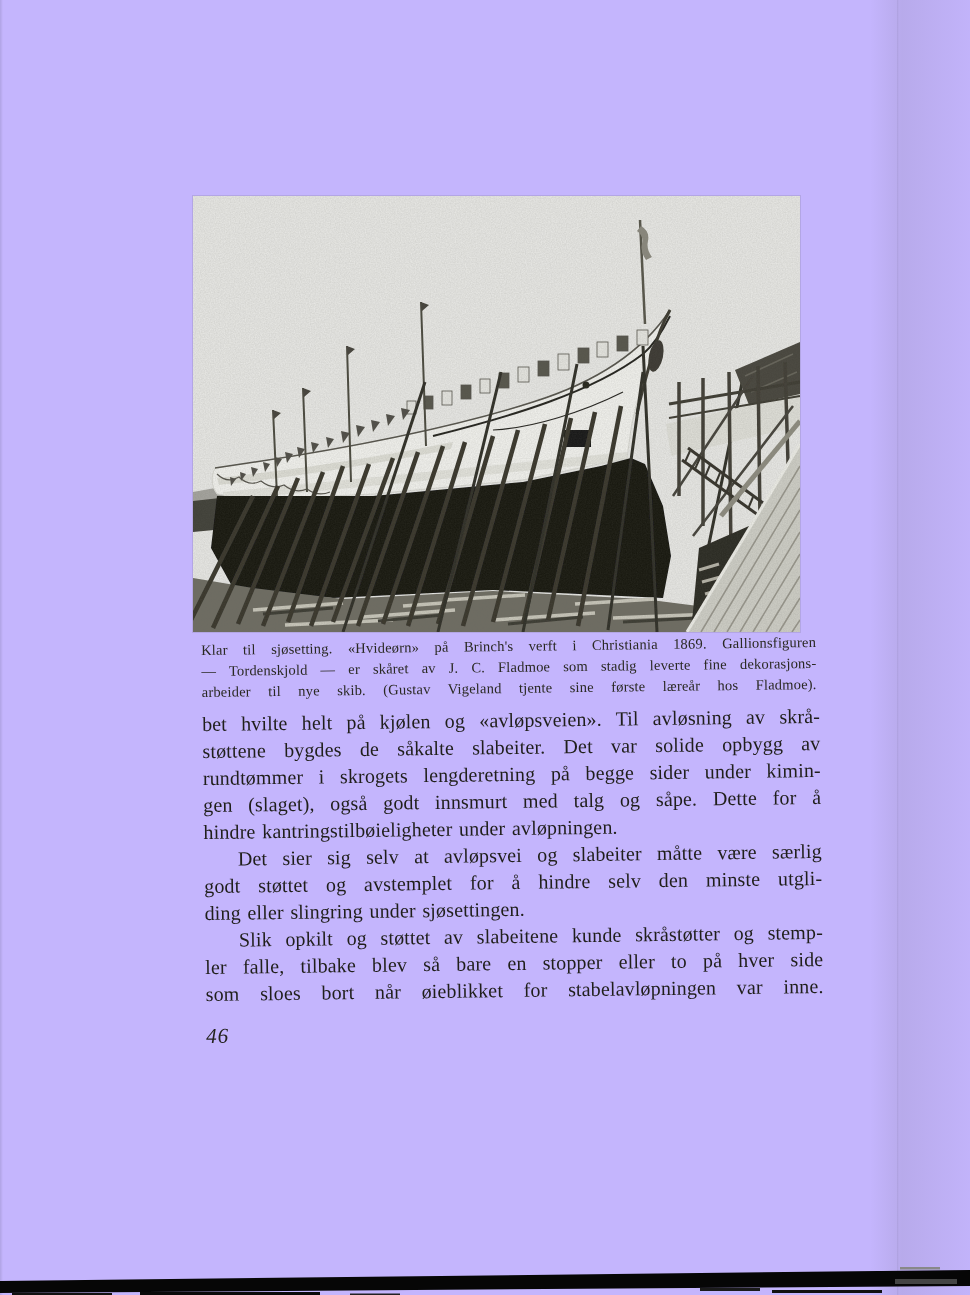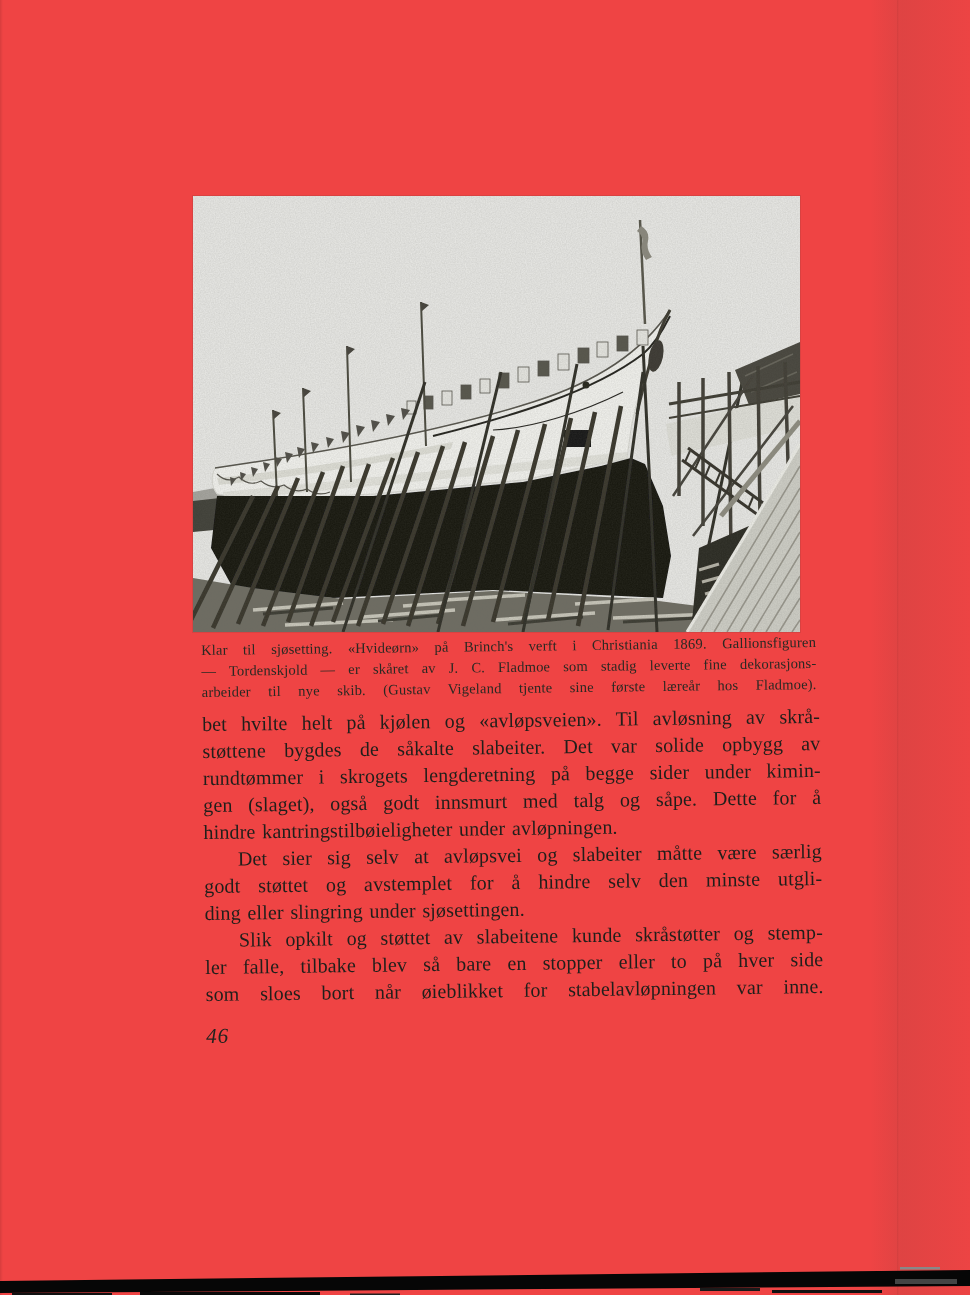--- a/index.html
+++ b/index.html
@@ -1,18 +1,18 @@
 <!DOCTYPE html>
 <html><head>
 <meta charset="utf-8">
 <style>
   * { margin:0; padding:0; box-sizing:border-box; }
   html,body { width:970px; height:1295px; }
   body { font-family:"Liberation Serif","DejaVu Serif",serif; background:#ffffff; position:relative; overflow:hidden; }
-  .page { position:absolute; inset:0; background:#ef4444; }
+  .page { position:absolute; inset:0; background:#c4b5fd; }
   .page-inner-edge { position:absolute; left:0; top:0; width:3px; height:100%;
       background:linear-gradient(90deg, rgba(0,0,0,0.10), rgba(0,0,0,0)); }
   .right-edge { position:absolute; top:0; right:0; width:100px; height:100%;
       background:linear-gradient(90deg, rgba(0,0,0,0) 0%, rgba(60,60,55,0.09) 32%, rgba(60,60,55,0.06) 60%, rgba(60,60,55,0.015) 100%); }
   .right-seam { position:absolute; top:0; left:897px; width:2px; height:100%;
       background:linear-gradient(90deg, rgba(0,0,0,0.07), rgba(0,0,0,0)); }
 
   .photo { position:absolute; left:193px; top:196px; width:607px; height:436px;
       outline:1px solid rgba(60,60,50,0.12); background:#e9e9e6; }
   .photo svg { display:block; width:100%; height:100%; }

